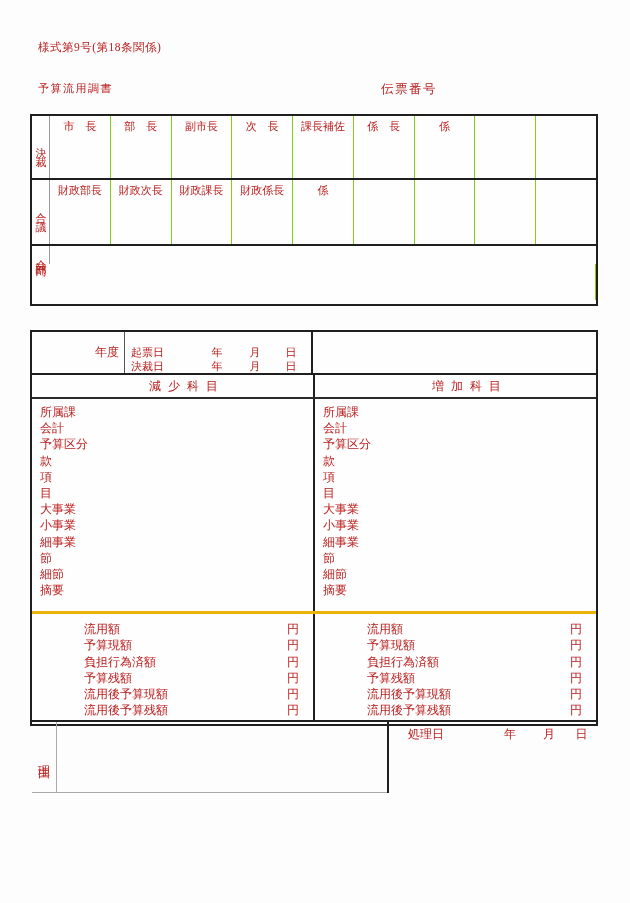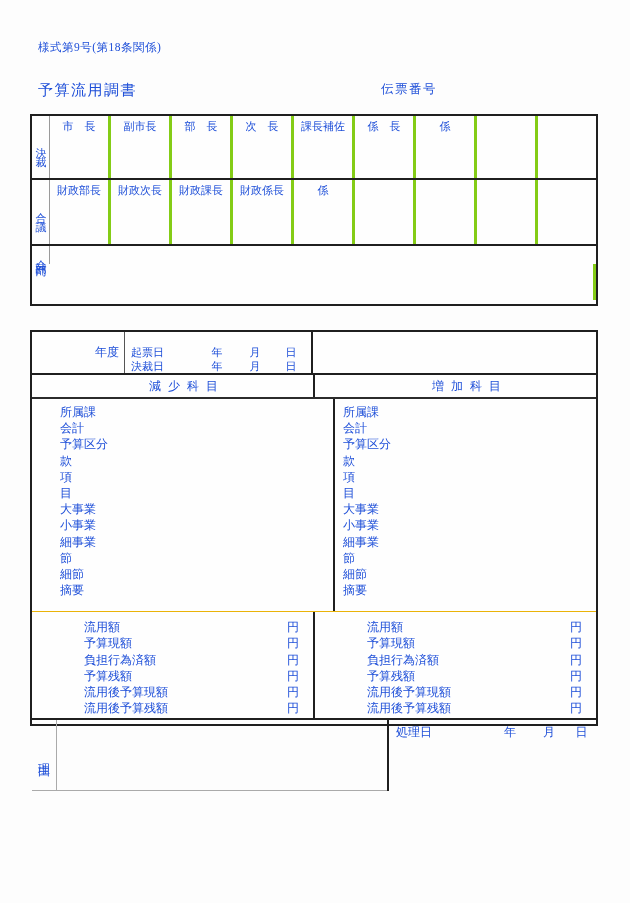--- a/index.html
+++ b/index.html
@@ -1,31 +1,31 @@
 <!DOCTYPE html>
 <html><head>
 <meta charset="utf-8">
 <style>
   html,body { margin:0; padding:0; background:#ffffff; }
   .page {
     position:relative; width:630px; height:903px; background:#fdfdfd;
-    font-family:"Liberation Serif","DejaVu Serif",serif; color:#1d4ed8;
+    font-family:"Liberation Serif","DejaVu Serif",serif; color:#b91c1c;
     overflow:hidden;
   }
   .form-number { position:absolute; left:38px; top:40px; font-size:11.5px; letter-spacing:0.5px; }
-  .doc-title   { position:absolute; left:38px; top:81px; font-size:15px; letter-spacing:1.5px; }
+  .doc-title   { position:absolute; left:38px; top:81px; font-size:11px; letter-spacing:1.5px; }
   .slip-number { position:absolute; left:381px; top:81px; font-size:12.5px; letter-spacing:1.5px; }
 
   
   .approval { position:absolute; left:30px; top:114px; width:568px; border:2px solid #1f1f1f; background:#fefefe; box-sizing:border-box; }
   .ap-row { display:flex; }
   .ap-row + .ap-row { border-top:2px solid #1f1f1f; }
   .ap-row-0 { height:62px; } .ap-row-1 { height:64px; } .ap-row-2 { height:58px;flex-direction:column; }
   .ap-label { width:18px; flex:0 0 18px; border-right:1px solid #9a9a9a; display:flex; align-items:center; justify-content:center; font-size:11px; box-sizing:border-box; }
-  .ap-cell  { flex:1 1 0; border-right:3px solid #84cc16; text-align:center; font-size:11px; padding-top:3px; box-sizing:border-box; overflow:hidden; white-space:nowrap; }
+  .ap-cell  { flex:1 1 0; border-right:1px solid #84cc16; text-align:center; font-size:11px; padding-top:3px; box-sizing:border-box; overflow:hidden; white-space:nowrap; }
   .ap-cell:last-child { border-right:none; }
 
   .vtext { writing-mode:vertical-rl; text-orientation:upright; line-height:1; }
   .ls-wide { letter-spacing:9px; }
   .ls-mid  { letter-spacing:2px; }
 
   
   .main { position:absolute; left:30px; top:330px; width:568px; height:396px; border:2px solid #1f1f1f; background:#fefefe; box-sizing:border-box; display:flex; flex-direction:column; }
 
   .row-a { flex:0 0 30px; display:flex; border-bottom:2px solid #1f1f1f; box-sizing:content-box; }
@@ -34,56 +34,56 @@
   .date-line { display:grid; grid-template-columns:72px 40px 36px 36px; line-height:14px; }
   .dl-label { padding-left:6px; }
   .dl-unit  { text-align:center; }
   .cell-right-empty { flex:1 1 auto; }
 
   .row-b { flex:0 0 22px; display:flex; border-bottom:2px solid #2b2b2b; font-size:12px; }
   .half-left  { width:283px; flex:0 0 283px; border-right:2px solid #1f1f1f; box-sizing:border-box; }
   .half-right { flex:1 1 auto; }
   .hdr { display:flex; align-items:center; justify-content:center; letter-spacing:2px;padding-left:24px; }
 
-  .row-c { flex:0 0 212px; display:flex; border-bottom:1px solid #eab308;padding-left:20px; }
+  .row-c { flex:0 0 212px; display:flex; border-bottom:3px solid #eab308; }
   .fields { padding:5px 0 0 8px; font-size:12px; line-height:16.2px; }
   .field { white-space:nowrap; }
 
   .row-d { flex:0 0 106px; display:flex; border-bottom:2px solid #1f1f1f; }
   .amounts { padding-top:7px; }
   .amt { display:flex; justify-content:space-between; padding:0 14px 0 8px; font-size:12px; line-height:16.3px;margin-left:44px; }
 
   .row-e { flex:1 1 auto; display:flex; }
   .reason-area { width:357px; flex:0 0 357px; border-right:2px solid #1f1f1f; box-sizing:border-box; display:flex; flex-direction:column; }
   .reason-top { height:71px; flex:0 0 71px; border-bottom:1px solid #aaaaaa; box-sizing:border-box; display:flex; }
   .reason-bottom { flex:1 1 auto; display:flex; }
   .reason-label-col { width:25px; flex:0 0 25px; border-right:1px solid #aaaaaa; box-sizing:border-box; display:flex; align-items:center; justify-content:center; font-size:12px; }
   .reason-content { flex:1 1 auto; }
   .process-area { flex:1 1 auto; padding-top:5px; font-size:12px; }
   .process-line { display:grid; grid-template-columns:100px 42px 36px 1fr; line-height:15px; }
-  .pl-label { padding-left:7px; }
+  .pl-label { padding-left:7px;margin-left:12px; }
   .pl-unit  { text-align:center; }
 </style>
 </head>
 <body>
 
 <div class="page">
 
   <div class="form-number">様式第9号(第18条関係)</div>
   <div class="doc-title">予算流用調書</div>
   <div class="slip-number">伝票番号</div>
 
   <div class="approval">
     <div class="ap-row ap-row-0">
       <div class="ap-label">
           <span class="vtext ls-wide">決裁</span>
         </div>
       <div class="ap-cell"><span>市　長</span></div>
+      <div class="ap-cell"><span>部　長</span></div>
       <div class="ap-cell"><span>副市長</span></div>
-      <div class="ap-cell"><span>部　長</span></div>
       <div class="ap-cell"><span>次　長</span></div>
       <div class="ap-cell"><span>課長補佐</span></div>
       <div class="ap-cell"><span>係　長</span></div>
       <div class="ap-cell"><span>係</span></div>
       <div class="ap-cell"><span></span></div>
       <div class="ap-cell"><span></span></div>
     </div>
     <div class="ap-row ap-row-1">
       <div class="ap-label">
           <span class="vtext ls-wide">合議</span>

